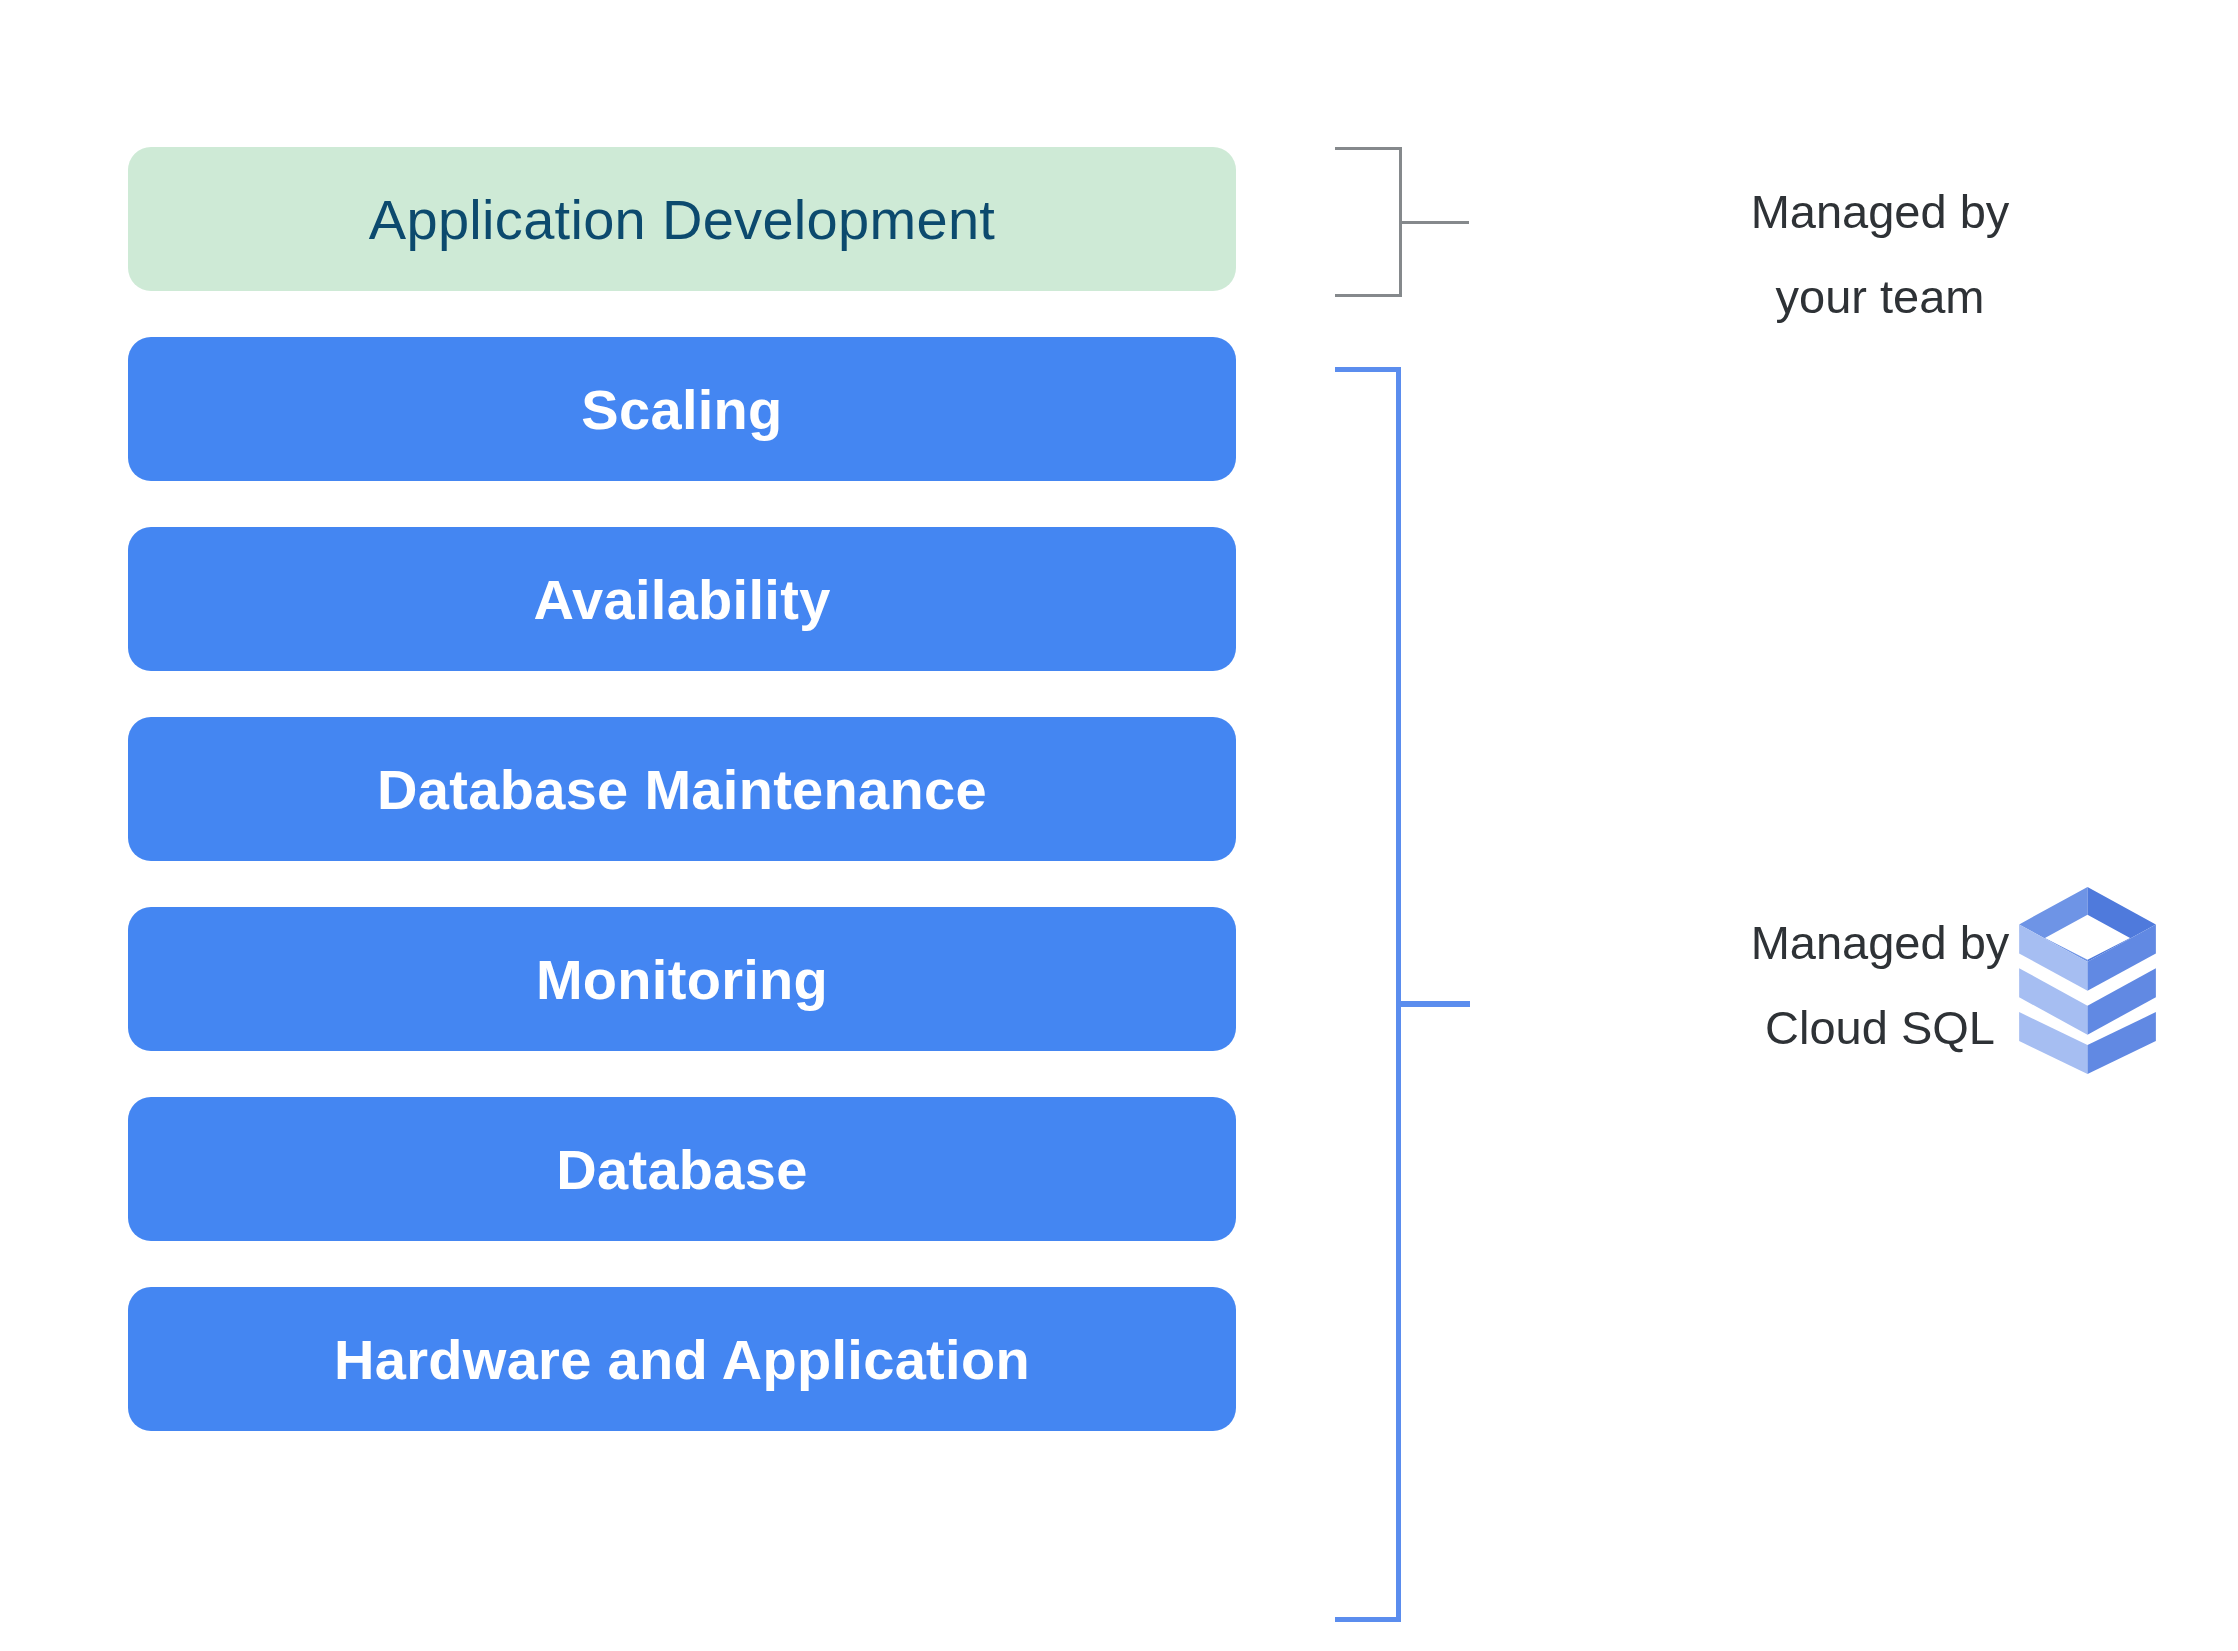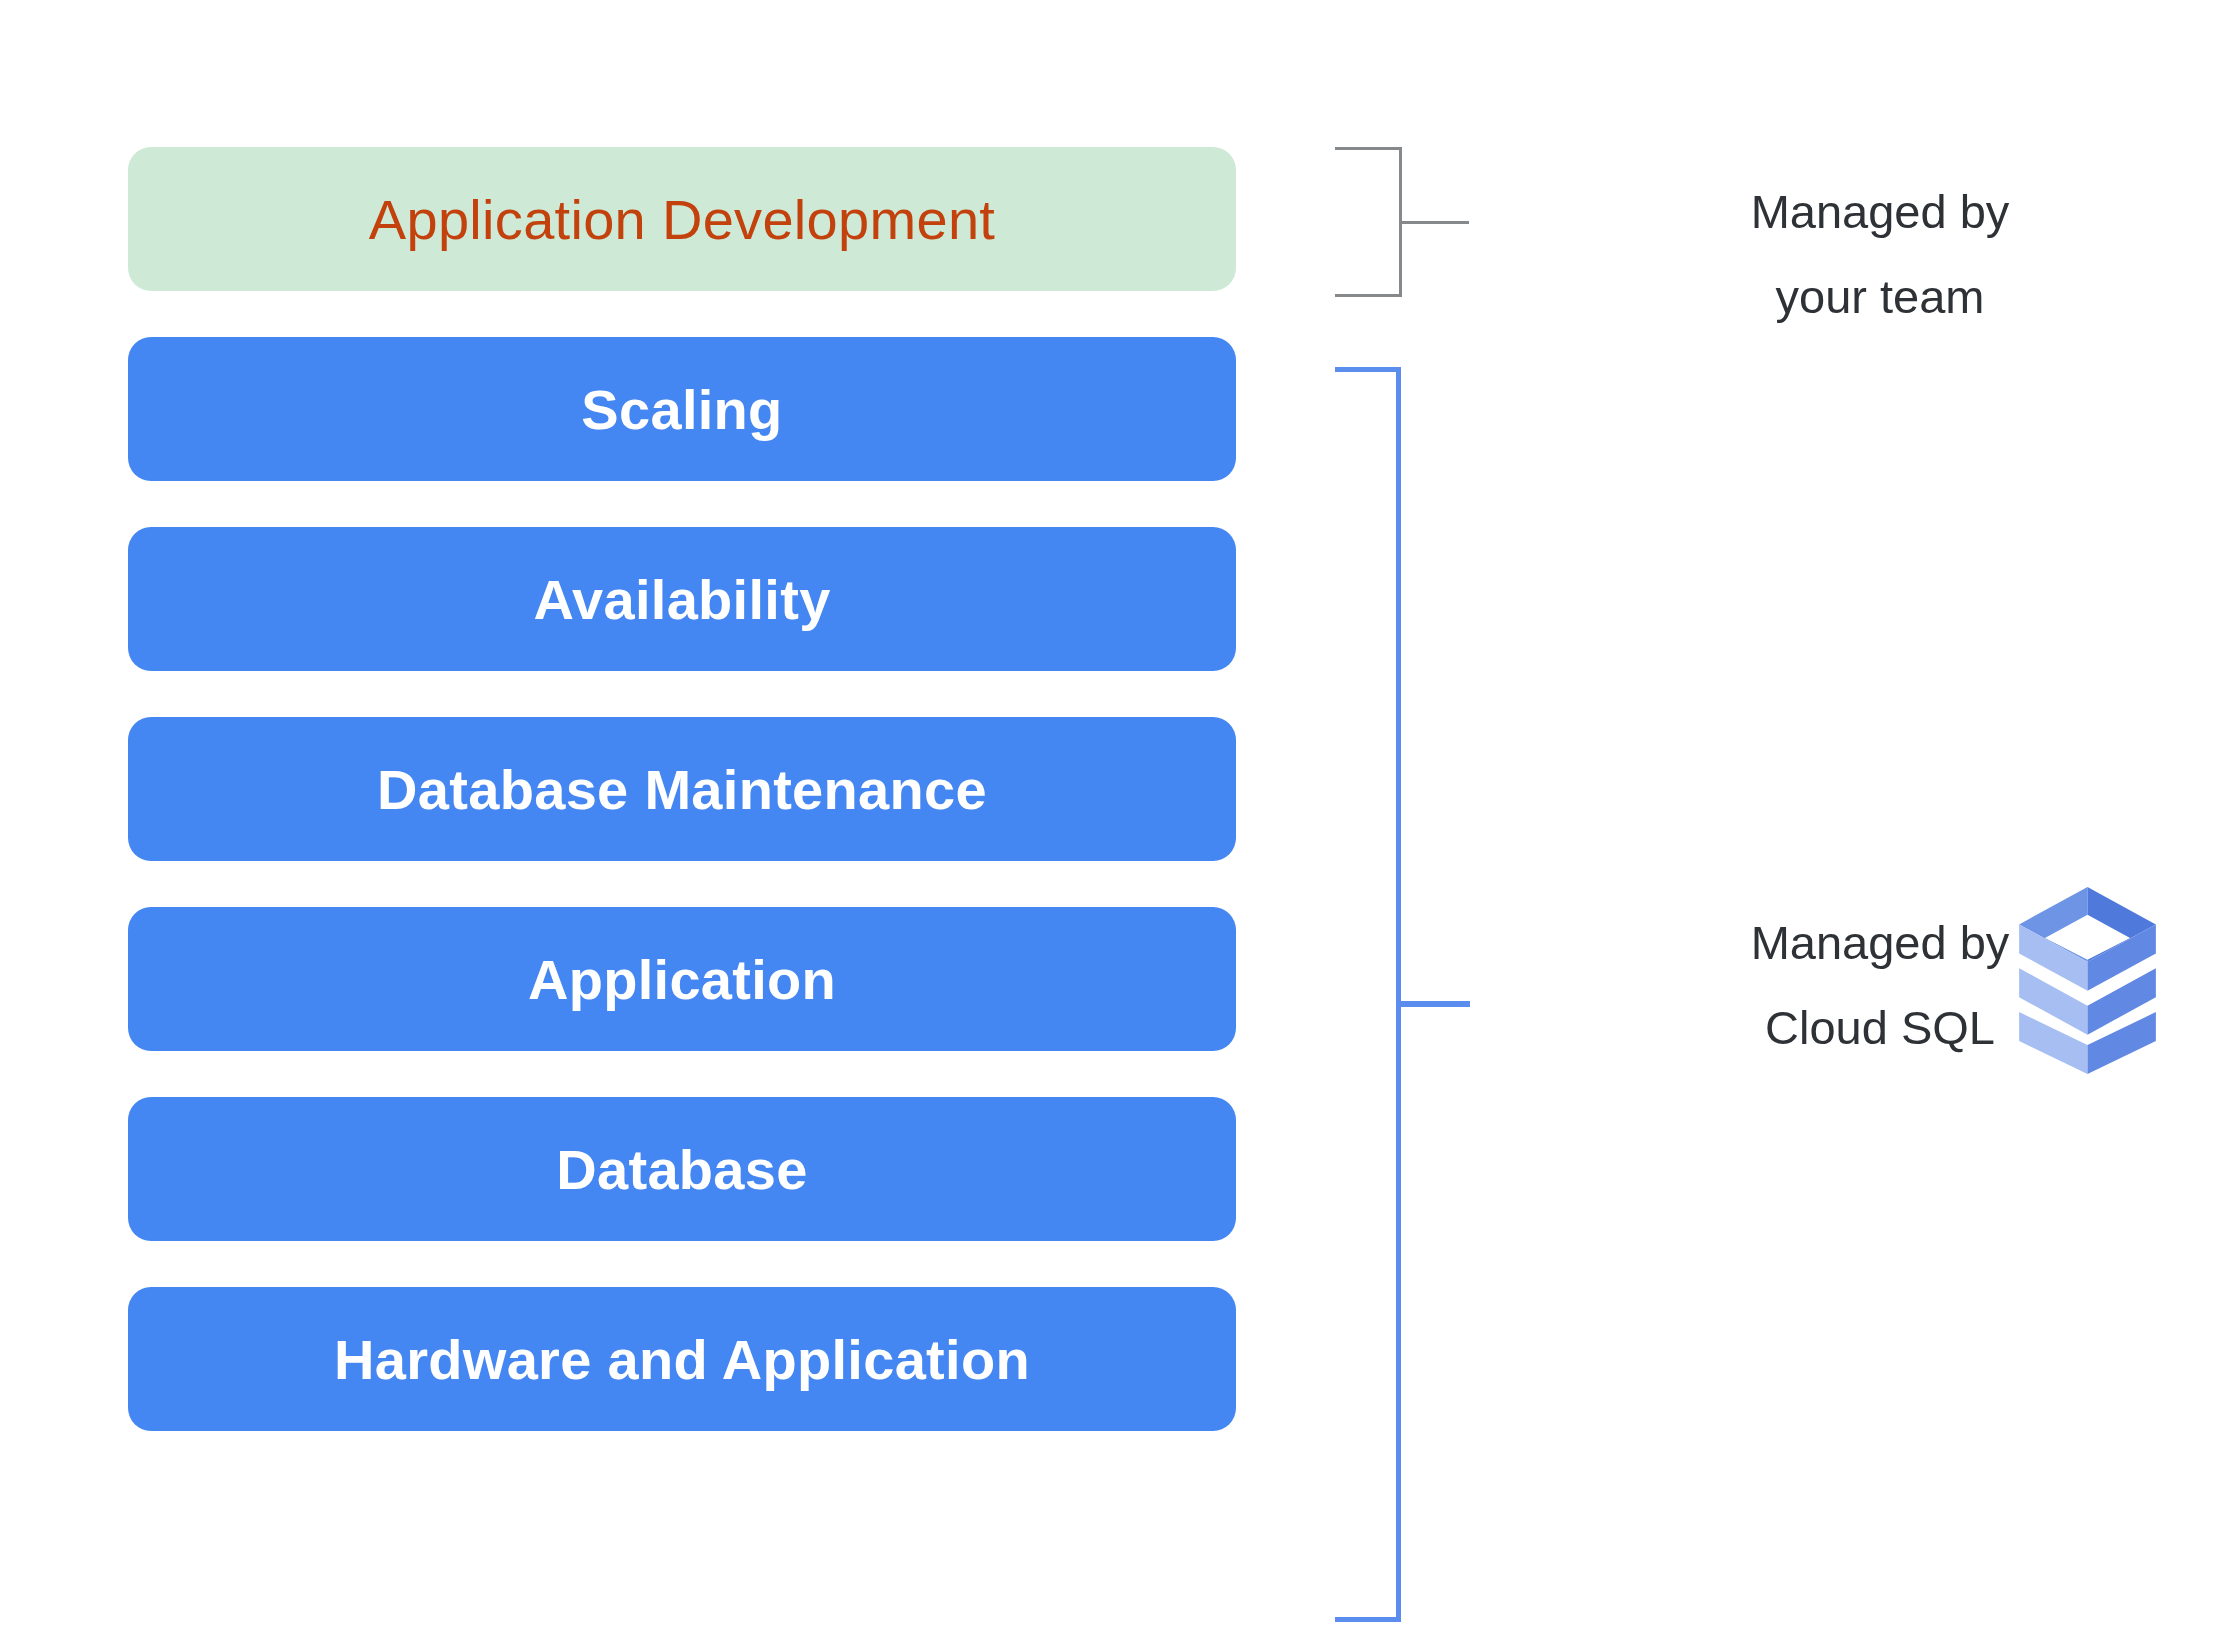--- a/index.html
+++ b/index.html
@@ -14,21 +14,21 @@
   .stack{
     position:absolute;left:128px;top:147px;width:1108px;
     display:flex;flex-direction:column;gap:46px;
   }
   .layer-box{
     height:144px;border-radius:23px;
     display:flex;align-items:center;justify-content:center;
     font-size:56px;letter-spacing:0.3px;
   }
   .layer-box.team{
-    background:#CEEAD6;color:#c2410c;font-weight:400;text-align:right;
+    background:#CEEAD6;color:#0c4a6e;font-weight:400;text-align:right;
   }
   .layer-box.cloud{
     background:#4486F2;color:#ffffff;font-weight:600;
   }
   
   .bracket{position:absolute;box-sizing:border-box;}
   .bracket.gray{
     left:1335px;top:147px;width:67px;height:150px;
     border-top:3.2px solid #85898C;
     border-right:3.2px solid #85898C;
@@ -64,21 +64,21 @@
 </head>
 <body>
 
 <div class="canvas">
 
   <div class="stack">
     <div class="layer-box team">Application Development</div>
     <div class="layer-box cloud">Scaling</div>
     <div class="layer-box cloud">Availability</div>
     <div class="layer-box cloud">Database Maintenance</div>
-    <div class="layer-box cloud">Application</div>
+    <div class="layer-box cloud">Monitoring</div>
     <div class="layer-box cloud">Database</div>
     <div class="layer-box cloud">Hardware and Application</div>
   </div>
 
   <div class="bracket gray"></div>
   <div class="tick gray"></div>
 
   <div class="side-label team">
     <div>Managed by</div>
     <div>your team</div>

